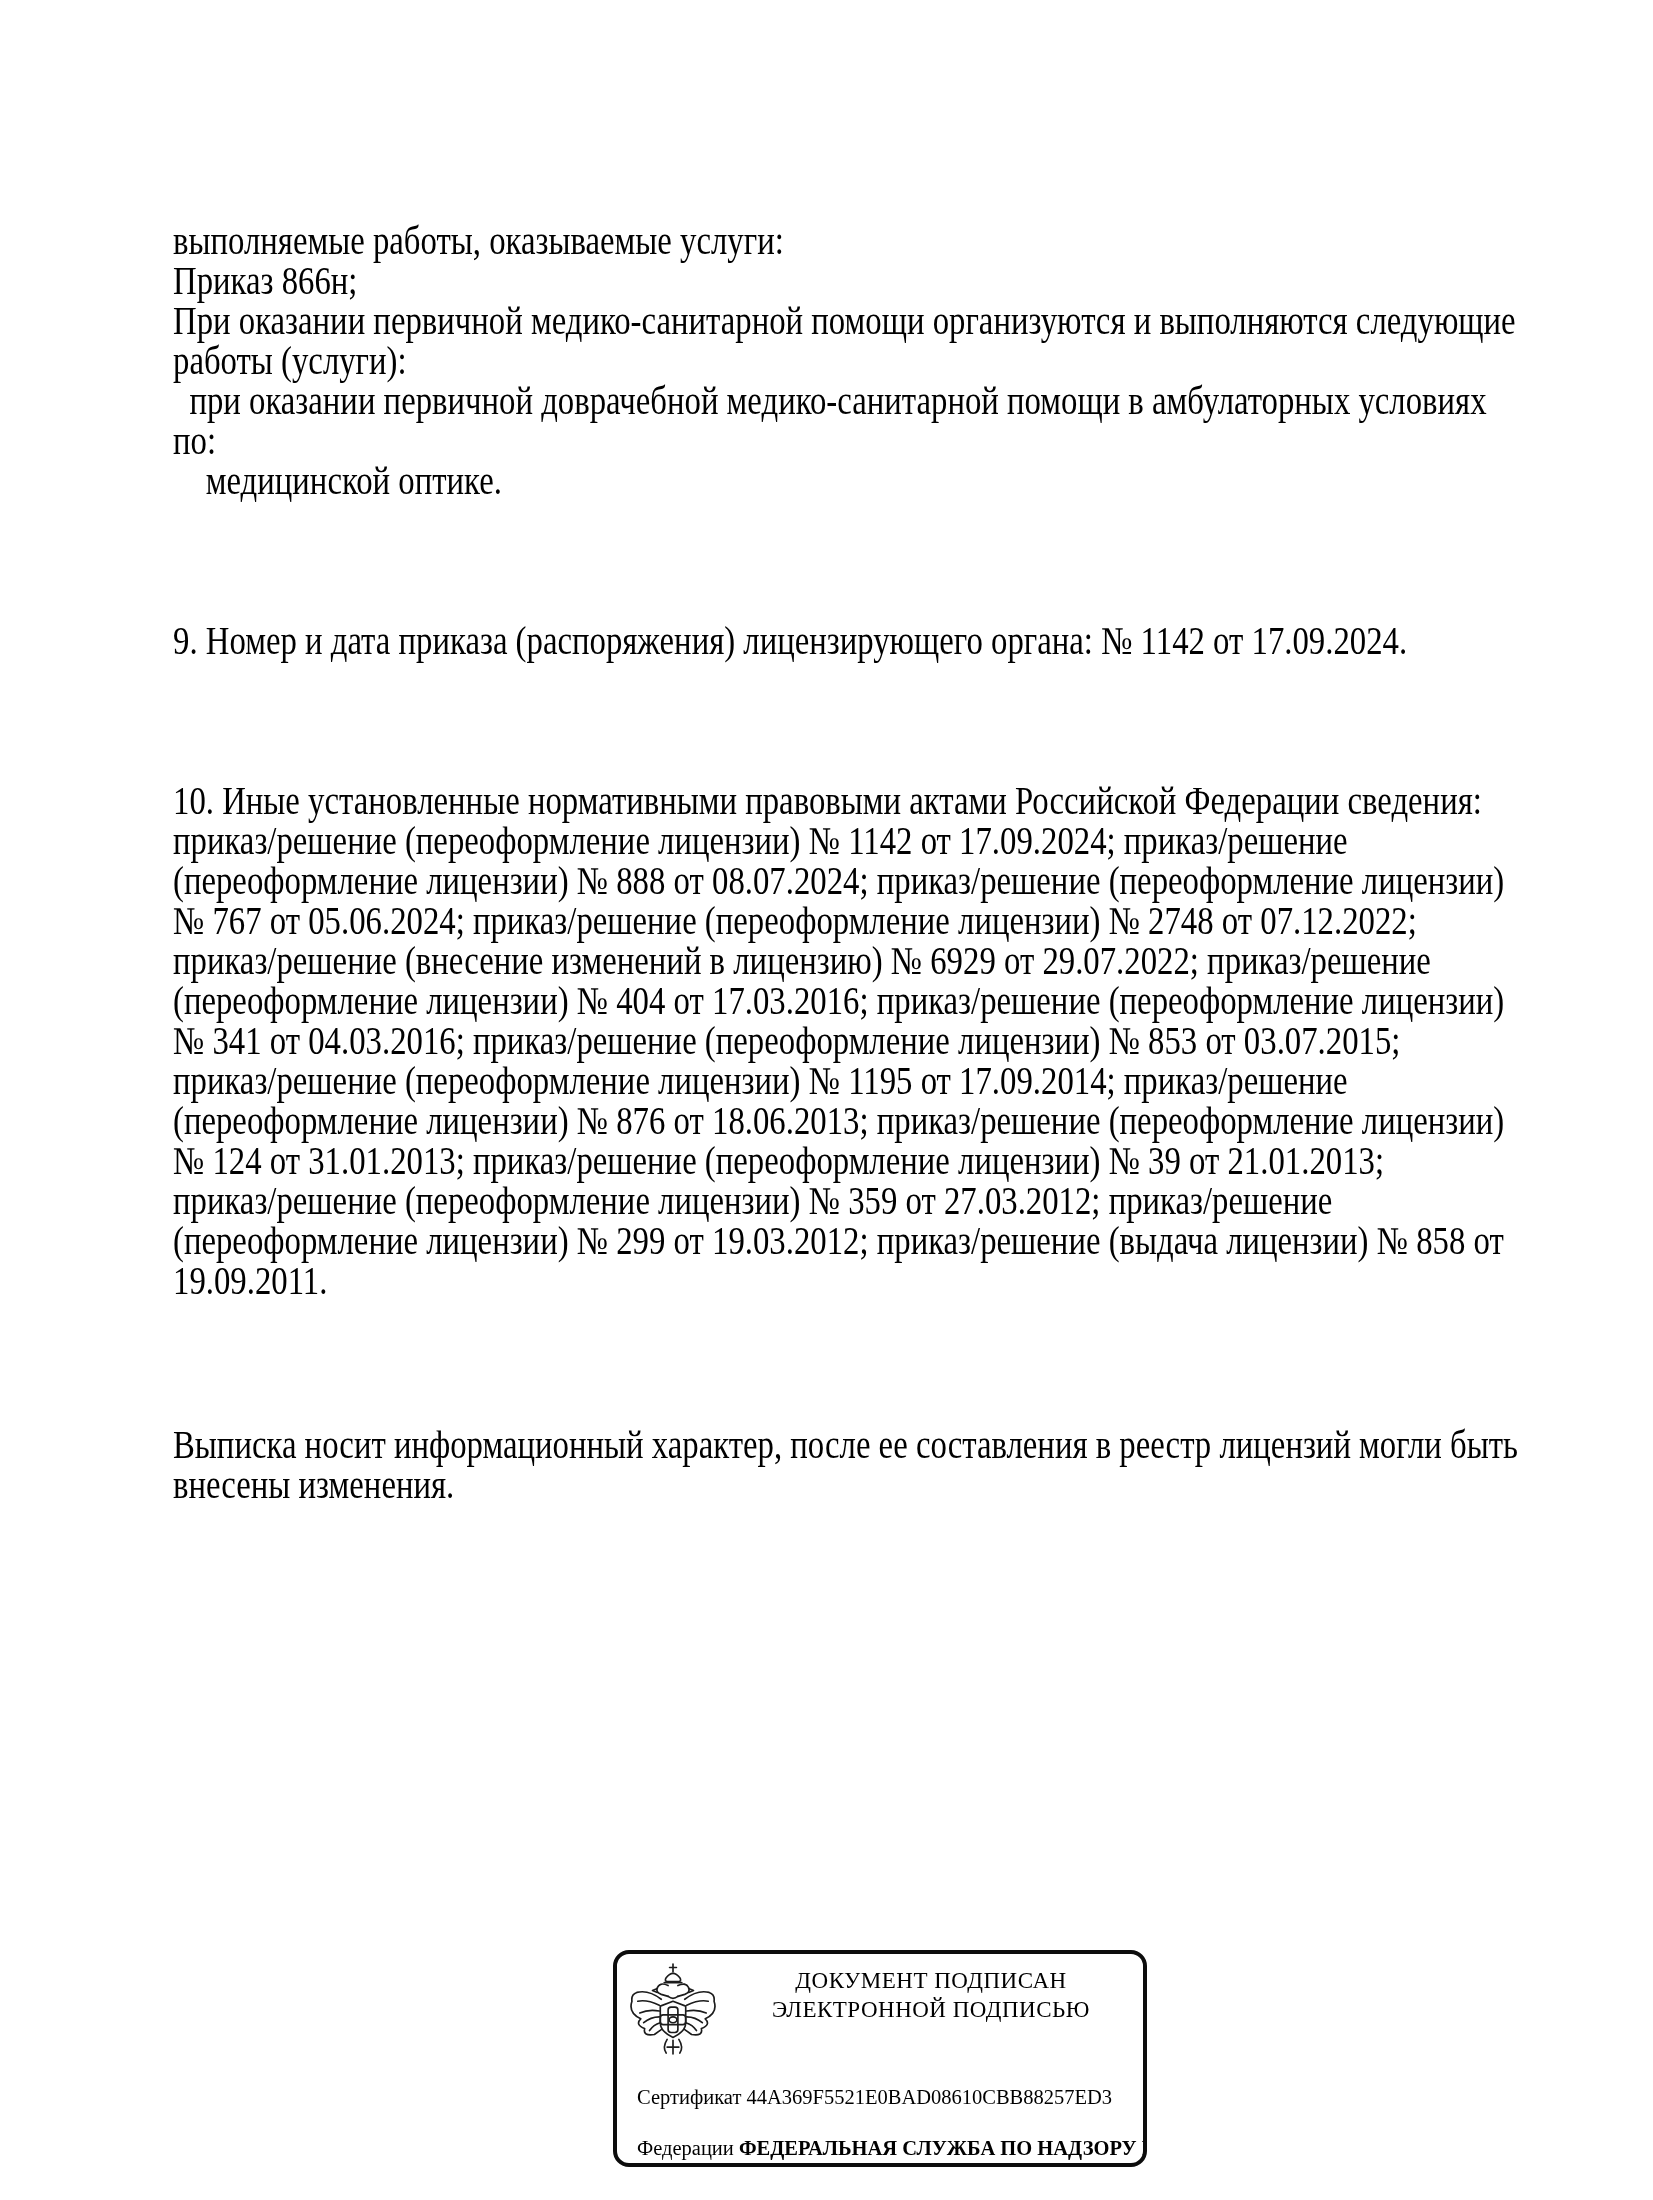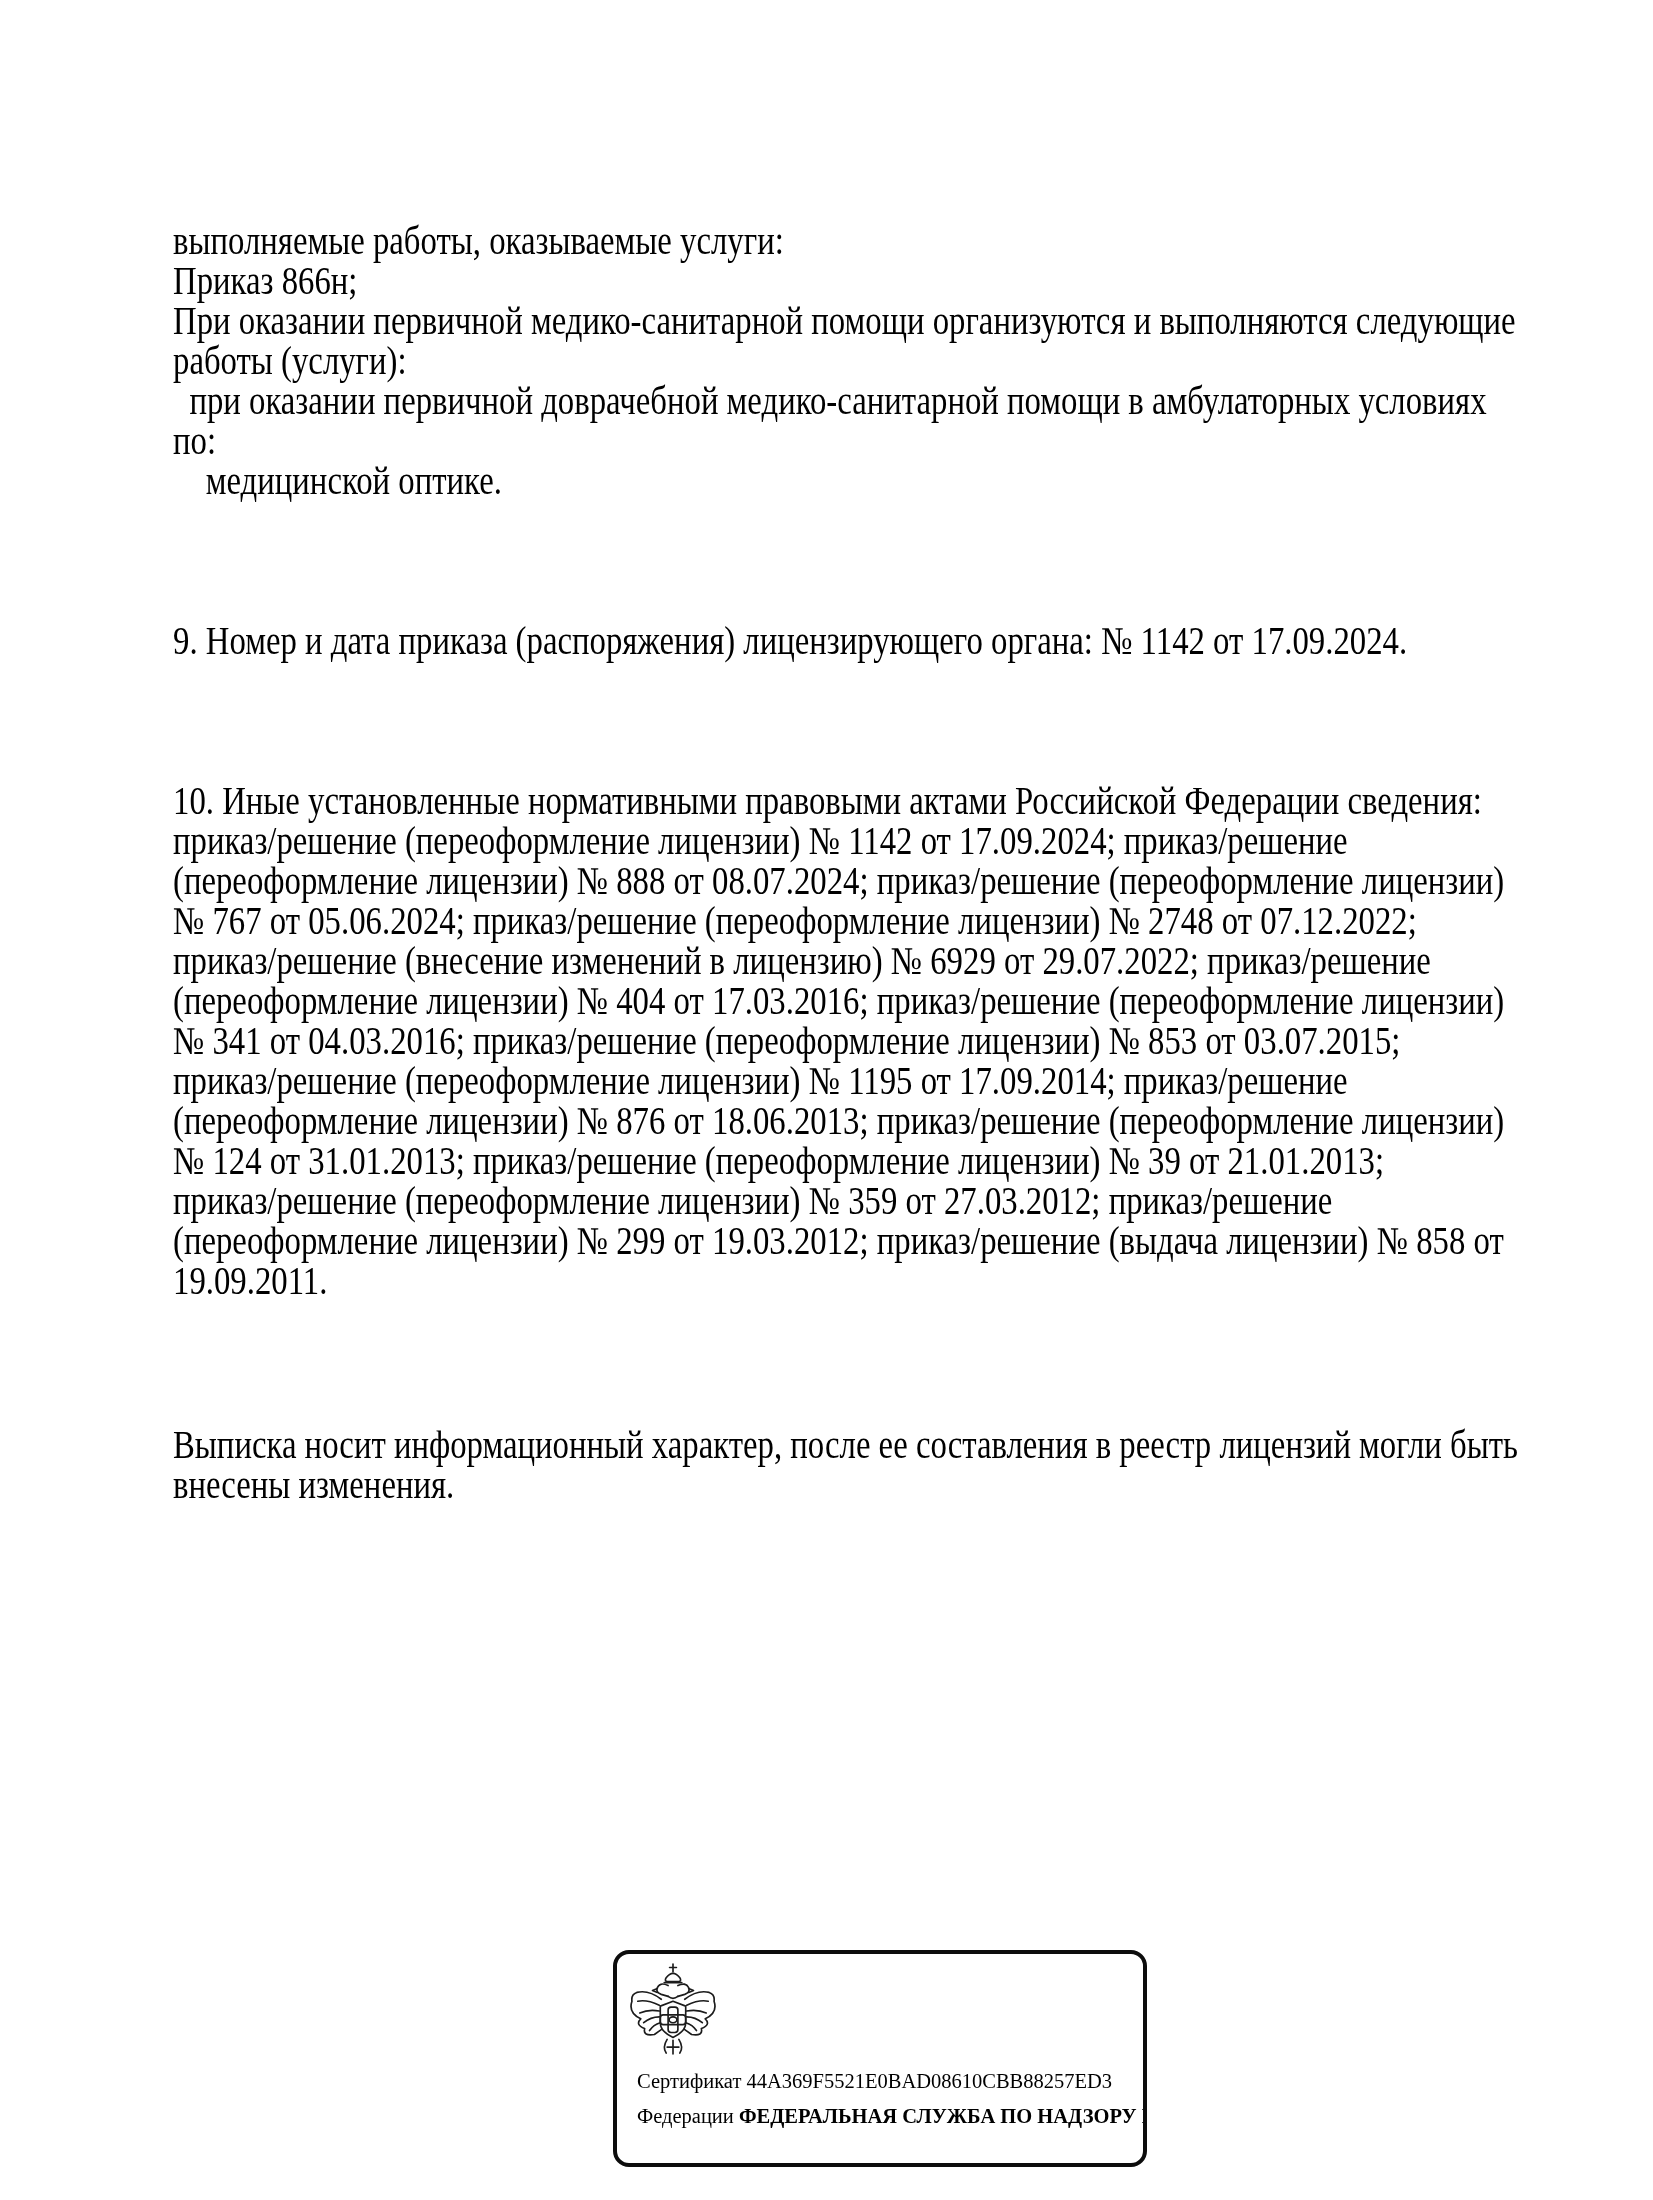--- a/index.html
+++ b/index.html
@@ -60,21 +60,21 @@
   }
   .stamp-details {
     position: absolute;
     left: 20px;
     right: 0;
     top: 110px;
     font-size: 20.5px;
     line-height: 35px;
     white-space: nowrap;
   }
-  .stamp-details .row { height: 35px; }
+  .stamp-details .row { height: 35px; margin-top: 16px; }
   .owner-value { font-weight: bold; }
 </style>
 </head>
 <body>
 
 <div class="page">
 
   <div class="content">
     <div class="para">выполняемые работы, оказываемые услуги:
 Приказ 866н;
@@ -127,20 +127,24 @@
         <path d="M45 40 l13 5 v17 q0 9 -13 15 q-13 -6 -13 -15 v-17 z"></path>
 
         <rect x="40" y="46" width="10" height="26" rx="3"></rect>
         <rect x="32" y="54" width="26" height="10" rx="3"></rect>
         <ellipse cx="45" cy="59" rx="4" ry="3"></ellipse>
 
         <path d="M39 79 q-5 8 -1 14 M45 80 v14 M51 79 q5 8 1 14 M39 87 h12"></path>
       </g>
     </svg>
 
+    <div class="stamp-title">
+      <div>ДОКУМЕНТ ПОДПИСАН</div>
+      <div>ЭЛЕКТРОННОЙ ПОДПИСЬЮ</div>
+    </div>
 
     <div class="stamp-details">
       <div class="row">
         <span>Сертификат</span>
         <span>44A369F5521E0BAD08610CBB88257ED3</span>
       </div>
       <div class="row">
         <span>Федерации</span>
         <span class="owner-value">ФЕДЕРАЛЬНАЯ СЛУЖБА ПО НАДЗОРУ В С</span>
       </div>

